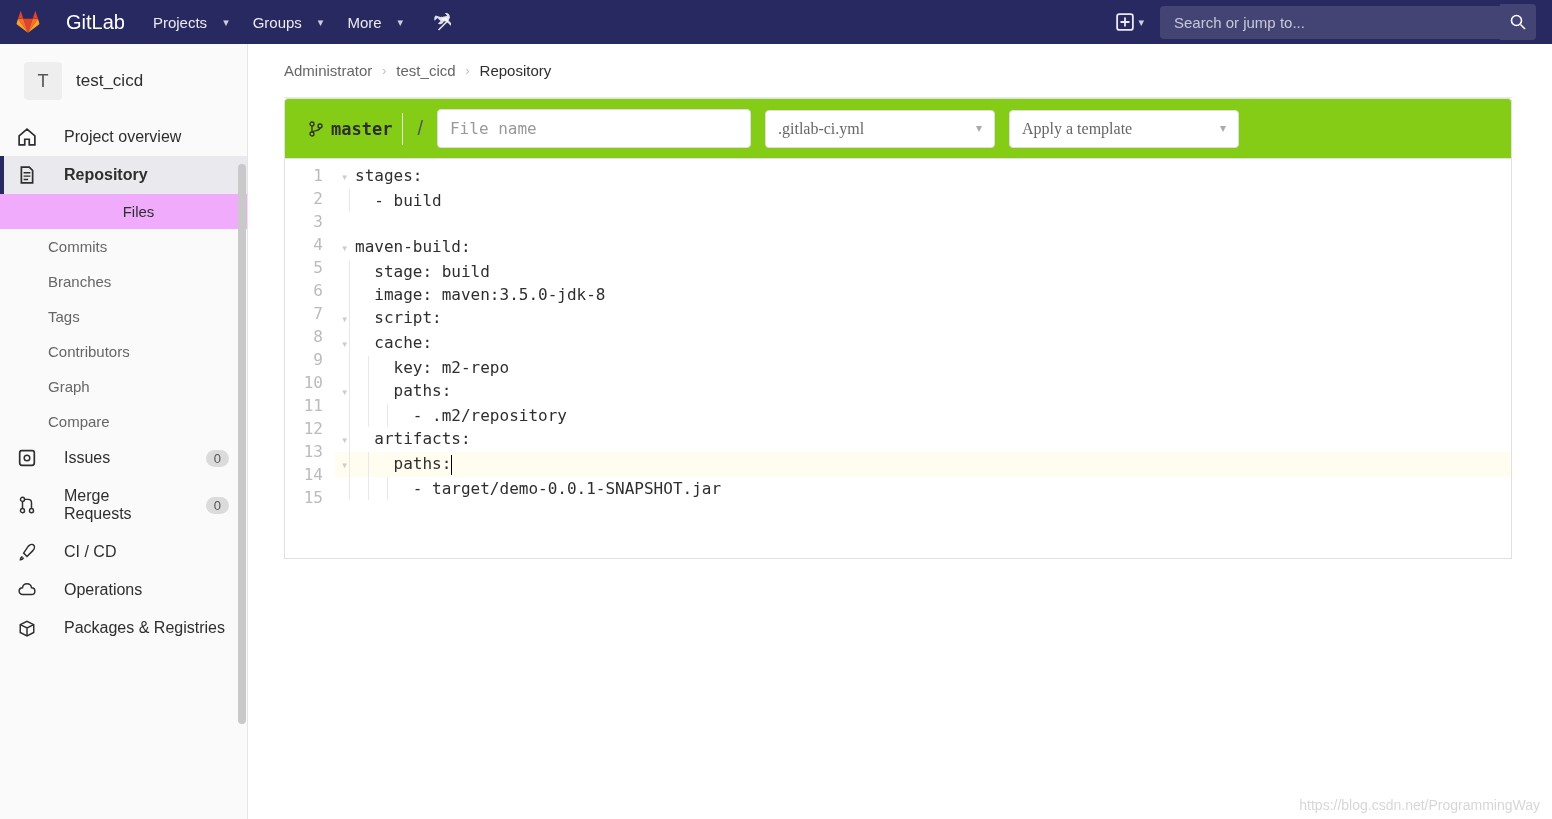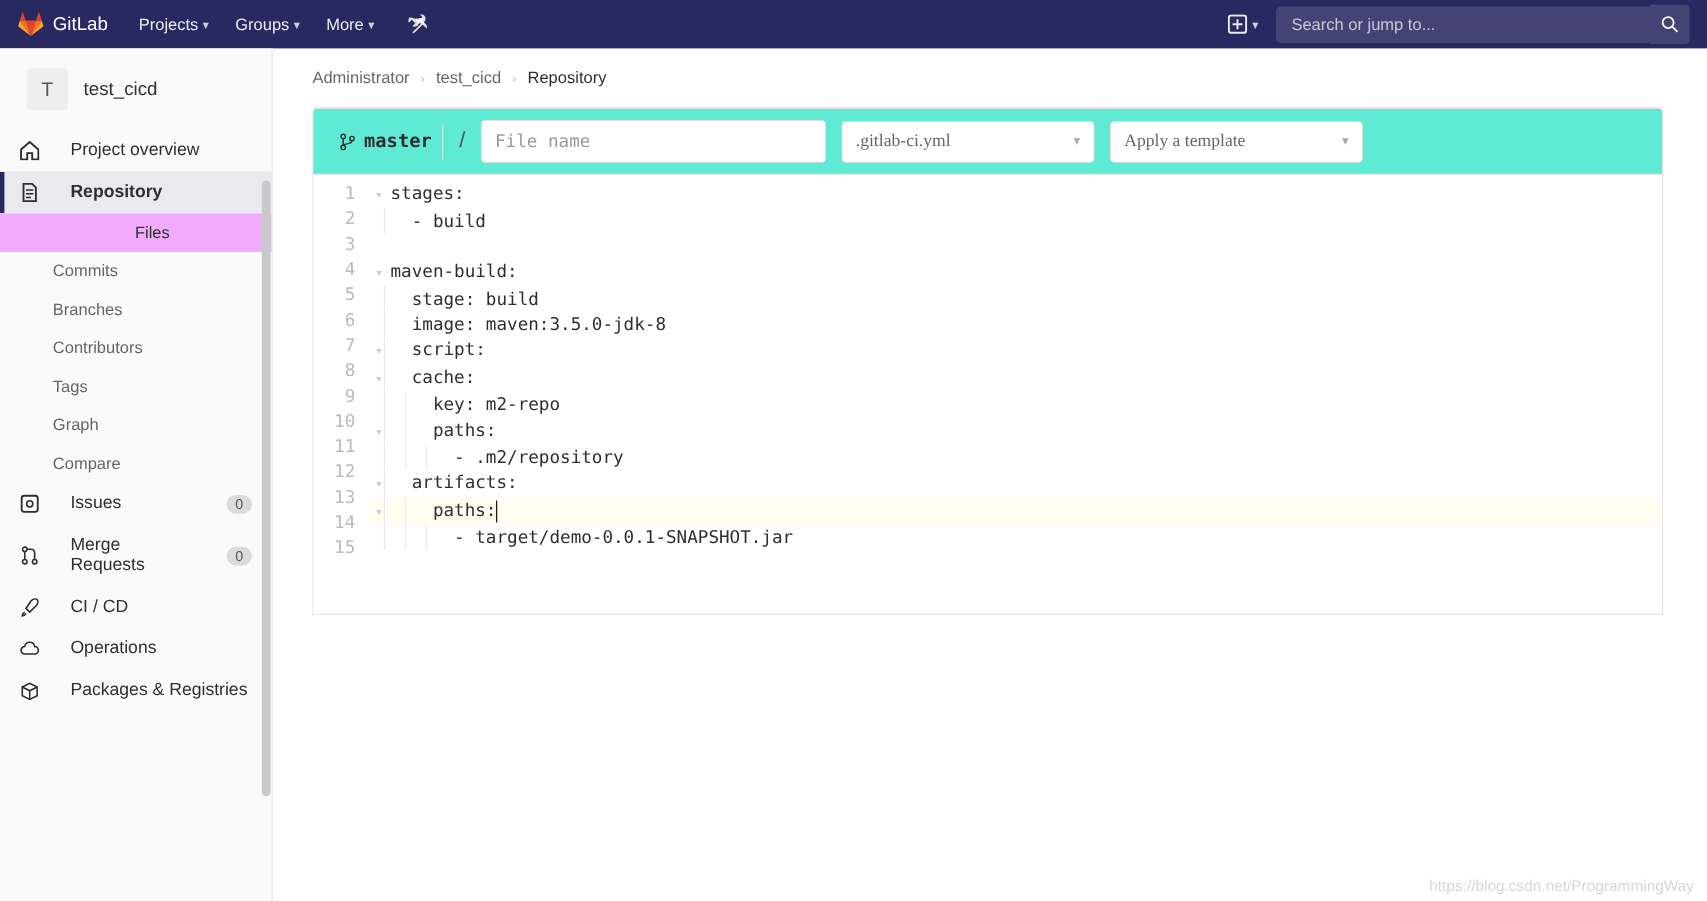--- a/index.html
+++ b/index.html
@@ -8,28 +8,28 @@
     
     .navbar {
       background: #292961;
       height: 44px;
       display: flex;
       align-items: center;
       padding: 0 16px;
       color: #fff;
     }
     .navbar-brand {
-      display: flex; align-items: center; gap: 8px;
-      font-size: 17px; font-weight: 500; margin-right: 18px;
+      display: flex; align-items: center; gap: 26px;
+      font-size: 20px; font-weight: 500; margin-right: 18px;
     }
     .logo-svg { width: 24px; height: 24px; }
     .nav-menu { display: flex; gap: 4px; }
     .nav-item {
       padding: 6px 10px; font-size: 15px; font-weight: 400;
-      display: flex; align-items: center; gap: 4px;
+      display: flex; align-items: center; gap: 16px;
       cursor: pointer; border-radius: 4px;
       color: rgba(255,255,255,0.9);
     }
     .chev { font-size: 11px; opacity: 0.85; }
     .wrench-icon { width: 18px; height: 18px; margin-left: 6px; fill: rgba(255,255,255,0.85); }
     .nav-spacer { flex: 1; }
     .plus-group { display: flex; align-items: center; gap: 4px; margin-right: 16px; color: rgba(255,255,255,0.9);}
     .plus-svg { width: 18px; height: 18px; fill: currentColor;}
     .search-box {
       background: rgba(255,255,255,0.12);
@@ -106,21 +106,21 @@
     .main { flex: 1; overflow-y: auto; padding: 18px 40px 40px 36px; position: relative;}
     .breadcrumb { display: flex; align-items: center; gap: 10px; font-size: 15px; color: #666; padding-bottom: 18px; border-bottom: 1px solid #eaeaea;}
     .breadcrumb .crumb { cursor: pointer; }
     .breadcrumb .crumb.final { color: #2e2e2e; font-weight: 500;}
     .breadcrumb .sep { color: #bbb; font-size: 12px;}
     .page-title { font-size: 27px; font-weight: 600; color: #2e2e2e; margin: 22px 0 28px 0;}
 
     
     .editor-bar {
       border: 1px solid #e1e1e1; border-radius: 4px 4px 0 0;
-      background: #5eead4;
+      background: #84cc16;
       display: flex; align-items: center;
       padding: 10px 14px; gap: 14px;
     }
     .branch-box {
       display: flex; align-items: center; gap: 8px;
       font-family: "SFMono-Regular", Menlo, Consolas, monospace;
       font-size: 17px; font-weight: 600;
       padding: 6px 10px; border-right: 1px solid #e1e1e1;
     }
     .branch-icon { width: 14px; height: 16px; fill: #555;}
@@ -246,22 +246,22 @@
       <svg class="sidebar-icon" viewBox="0 0 16 16">
           <path d="M3 1h7l3 3v11H3z" fill="none" stroke="currentColor" stroke-width="1.5"></path>
           <path d="M5 6h6M5 9h6M5 12h4" stroke="currentColor" stroke-width="1.2"></path>
         </svg>
       <span class="label">Repository</span>
     </div>
     <div class="sub-list">
       <div class="sub-item active">Files</div>
       <div class="sub-item">Commits</div>
       <div class="sub-item">Branches</div>
+      <div class="sub-item">Tags</div>
       <div class="sub-item">Contributors</div>
-      <div class="sub-item">Tags</div>
       <div class="sub-item">Graph</div>
       <div class="sub-item">Compare</div>
     </div>
 
     <div class="sidebar-item">
       <svg class="sidebar-icon" viewBox="0 0 16 16">
           <rect x="1.5" y="1.5" width="13" height="13" rx="2" fill="none" stroke="currentColor" stroke-width="1.5"></rect>
           <circle cx="8" cy="8" r="2.5" fill="none" stroke="currentColor" stroke-width="1.3"></circle>
         </svg>
       <span class="label">Issues</span>

